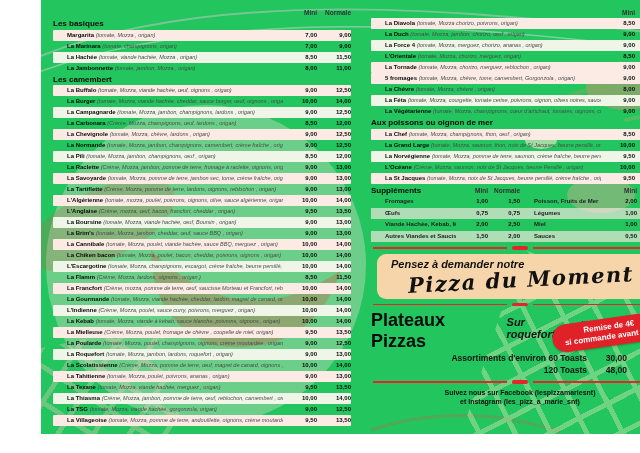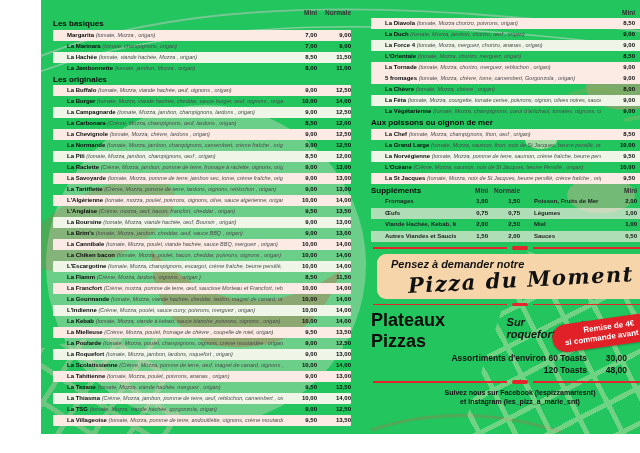--- a/index.html
+++ b/index.html
@@ -118,21 +118,21 @@
 
   <div class="item">
     <span class="item-text"><span class="item-name">La Jambonnette</span> <span class="item-desc">(tomate, jambon, Mozza , origan)</span></span>
     <span class="price">8,00</span>
     <span class="price">11,00</span>
   </div>
 </div>
   </div>
 
   <div class="section">
-    <div class="section-title">Les originales</div>
+    <div class="section-title">Les camembert</div>
     <div class="items">
   <div class="item">
     <span class="item-text"><span class="item-name">La Buffalo</span> <span class="item-desc">(tomate, Mozza, viande hachée, œuf, oignons , origan)</span></span>
     <span class="price">9,00</span>
     <span class="price">12,50</span>
   </div>
 
   <div class="item">
     <span class="item-text"><span class="item-name">La Burger</span> <span class="item-desc">(tomate, Mozza, viande hachée, cheddar, sauce burger, œuf, oignons , origan)</span></span>
     <span class="price">10,00</span>

